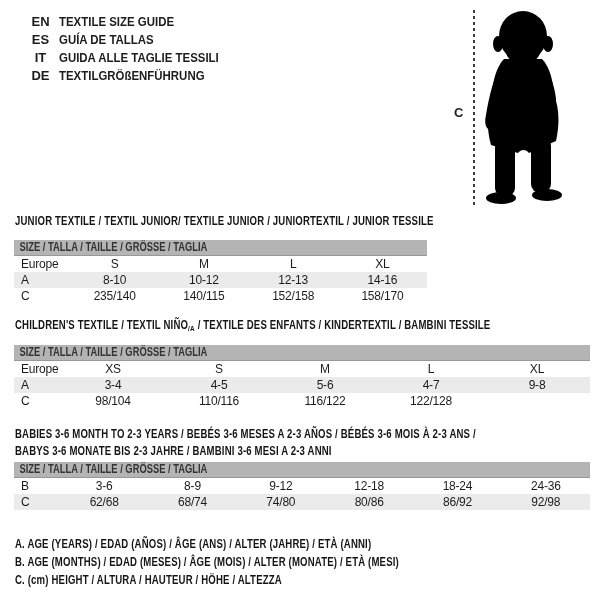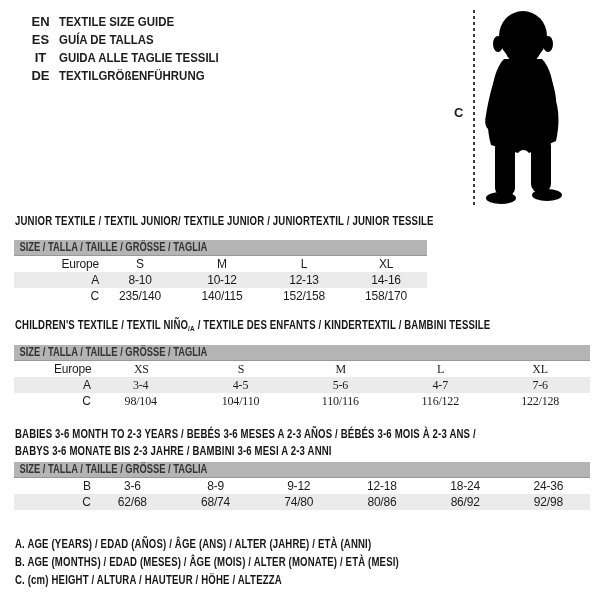--- a/index.html
+++ b/index.html
@@ -23,24 +23,24 @@
   .tbl-title{font-size:12px;font-weight:bold;white-space:nowrap;
     transform:scaleX(.8);transform-origin:left top;letter-spacing:.2px;color:#151515;}
   .sub{font-size:8px;vertical-align:-2px;}
   
   .size-table{box-sizing:border-box;}
   .size-bar{height:15px;background:#b4b4b4;border-bottom:1px solid #989898;
     line-height:15px;font-size:12px;font-weight:bold;color:#333;white-space:nowrap;}
   .cond{display:inline-block;transform:scaleX(.78);transform-origin:left center;padding-left:7px;}
   .trow{display:flex;height:16px;line-height:16px;font-size:12px;letter-spacing:-.2px;}
   .trow.shaded{background:#ebebeb;}
-  .tlabel{box-sizing:border-box;padding-left:7px;text-align:right;margin-left:33px;}
+  .tlabel{box-sizing:border-box;padding-left:7px;text-align:left;}
   .tcell{text-align:center;}
   .t1 .tlabel{width:56px;} .t1 .tcell{width:89.25px;}
-  .t2 .tlabel{width:46px;} .t2 .tcell{width:106px;font-family:Liberation Serif, serif;}
+  .t2 .tlabel{width:46px;} .t2 .tcell{width:106px;}
   .t3 .tlabel{width:46px;} .t3 .tcell{width:88.33px;}
   
   .foot-line{font-size:12px;font-weight:bold;white-space:nowrap;
     transform:scaleX(.8);transform-origin:left top;letter-spacing:.2px;color:#151515;}
 </style>
 </head>
 <body>
 
 <div class="abs lang-list">
   <div class="lang-row">
@@ -116,26 +116,25 @@
     <div class="tcell">M</div>
     <div class="tcell">L</div>
     <div class="tcell">XL</div>
   </div>
   <div class="trow shaded">
     <div class="tlabel">A</div>
     <div class="tcell">3-4</div>
     <div class="tcell">4-5</div>
     <div class="tcell">5-6</div>
     <div class="tcell">4-7</div>
-    <div class="tcell">7-6</div>
+    <div class="tcell">9-8</div>
   </div>
   <div class="trow">
     <div class="tlabel">C</div>
     <div class="tcell">98/104</div>
-    <div class="tcell">104/110</div>
     <div class="tcell">110/116</div>
     <div class="tcell">116/122</div>
     <div class="tcell">122/128</div>
   </div>
 </div>
 
 <div class="abs tbl-title" style="left:15px;top:427px;">BABIES 3-6 MONTH TO 2-3 YEARS / BEBÉS 3-6 MESES A 2-3 AÑOS / BÉBÉS 3-6 MOIS À 2-3 ANS /</div>
 <div class="abs tbl-title" style="left:15px;top:444px;">BABYS 3-6 MONATE BIS 2-3 JAHRE / BAMBINI 3-6 MESI A 2-3 ANNI</div>
 <div class="abs size-table t3" style="left:14px;top:462px;width:576px;">
   <div class="size-bar">

